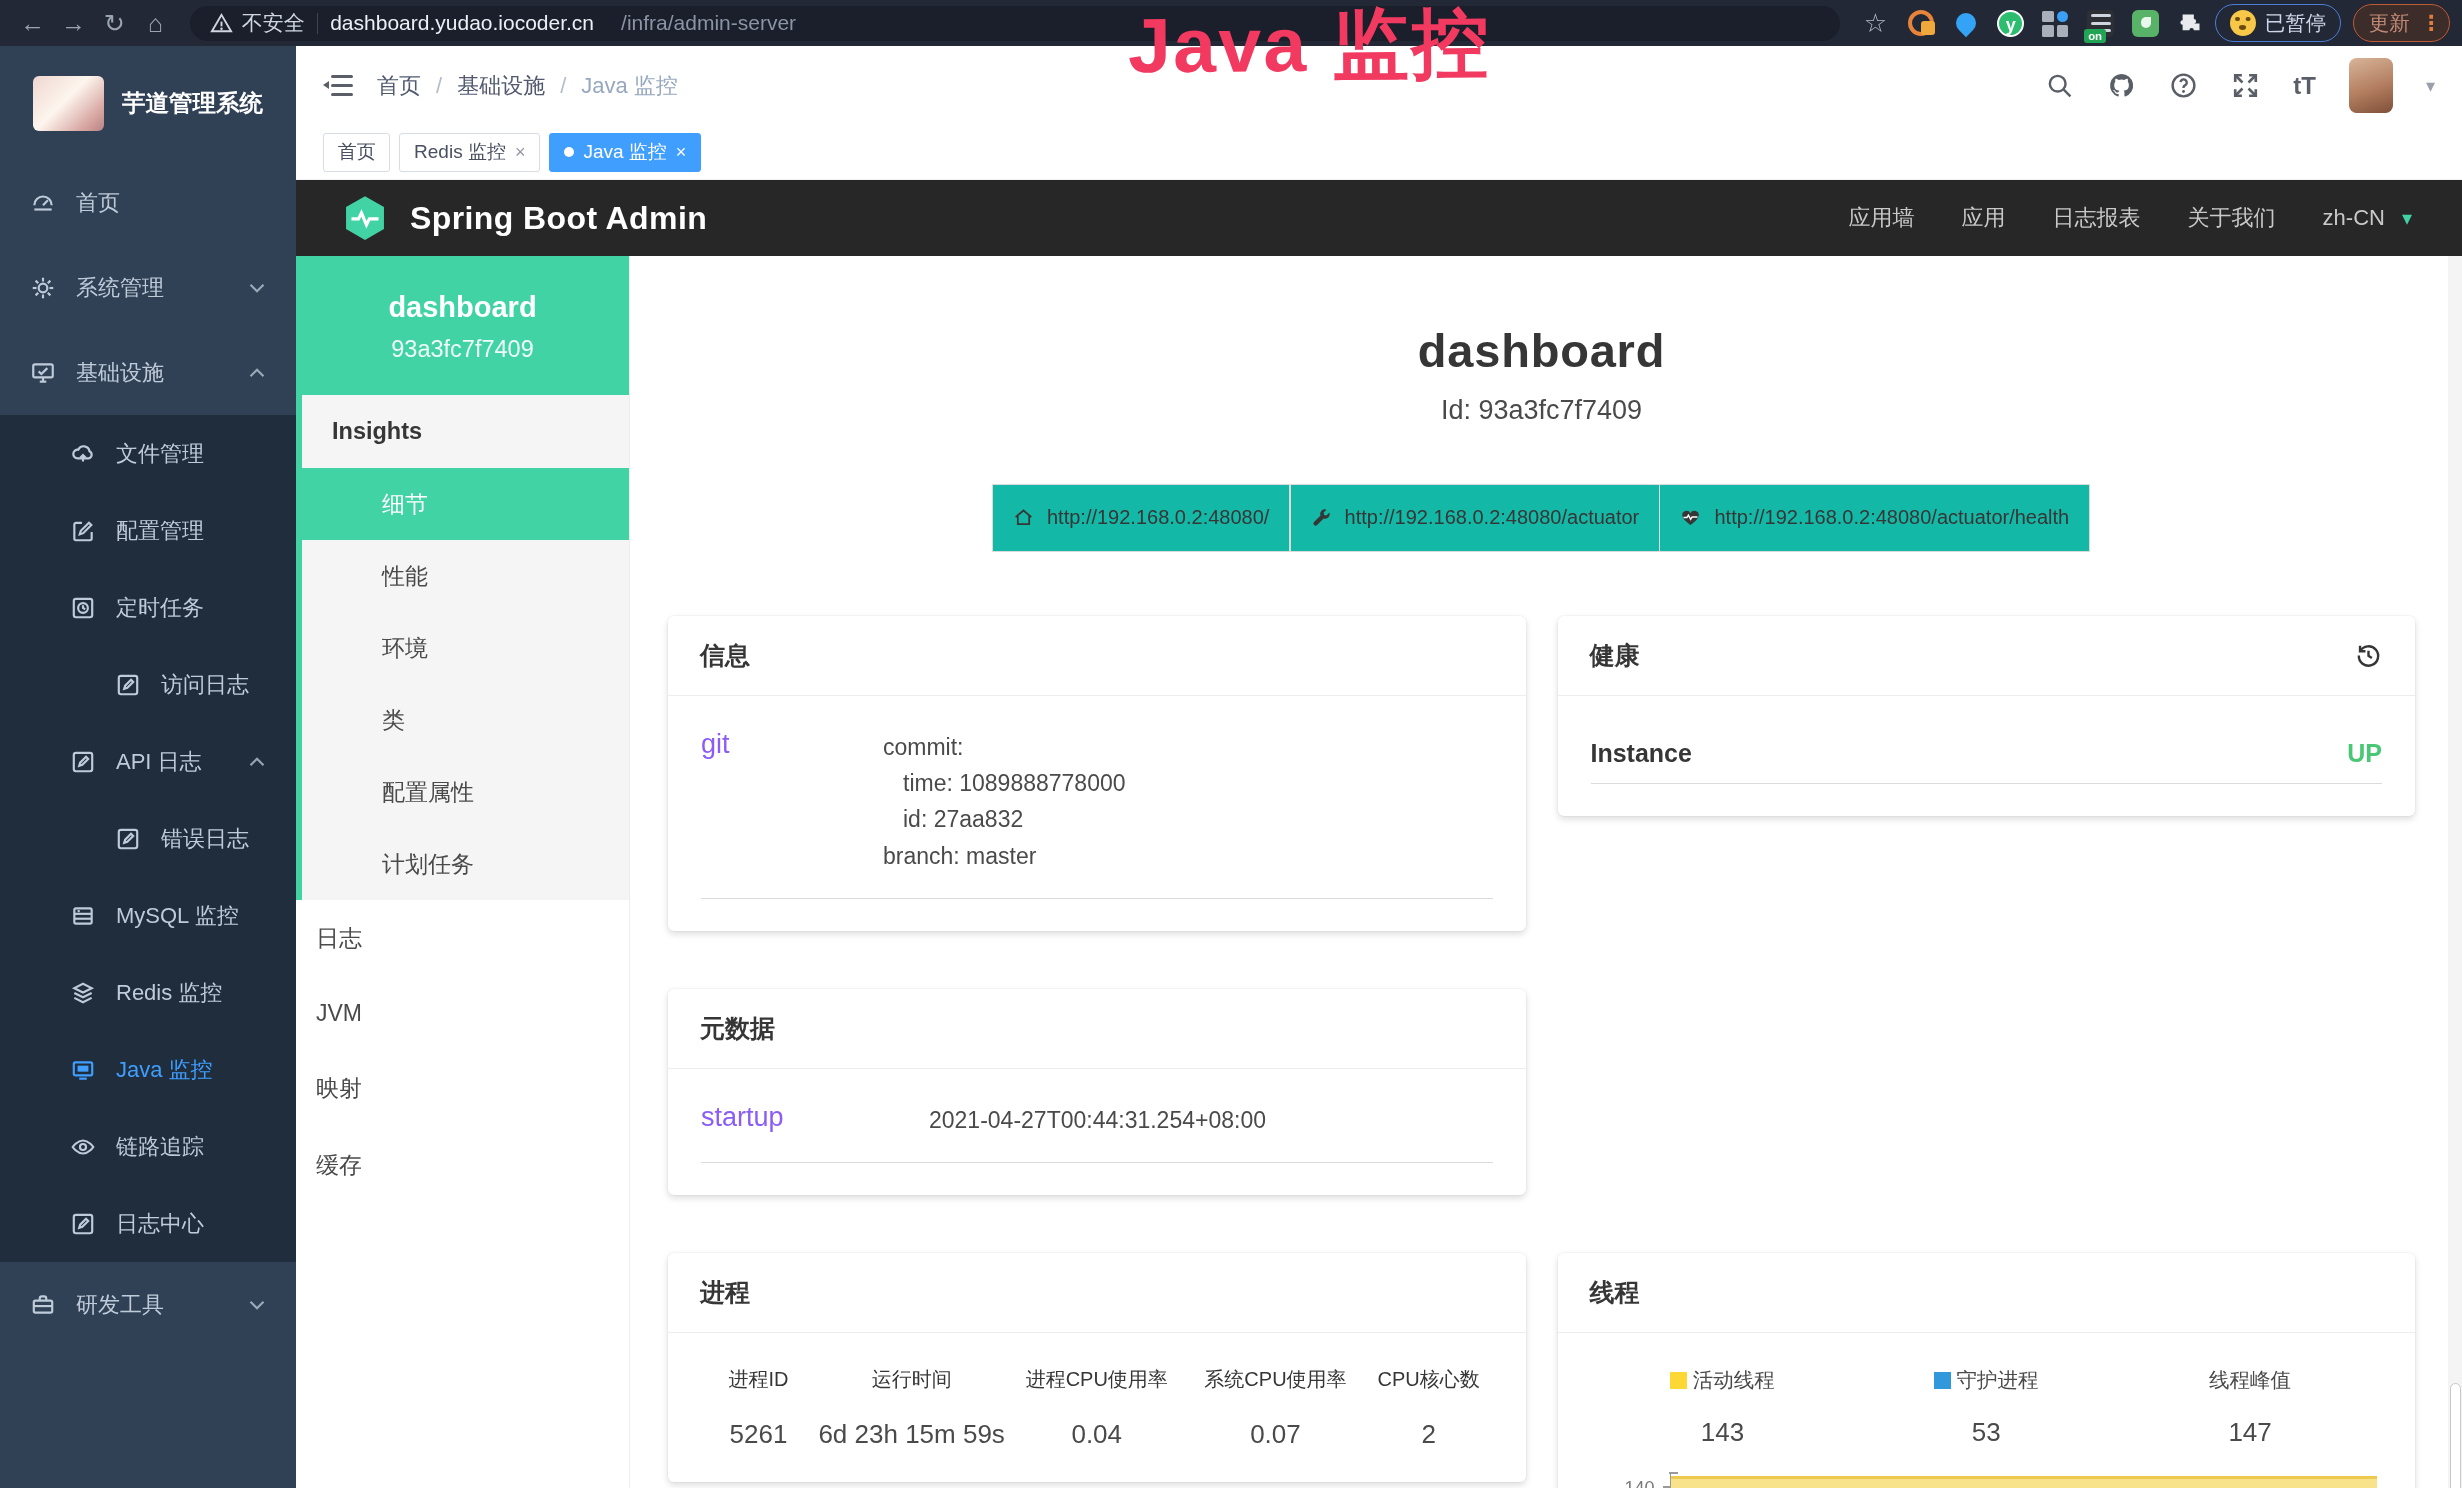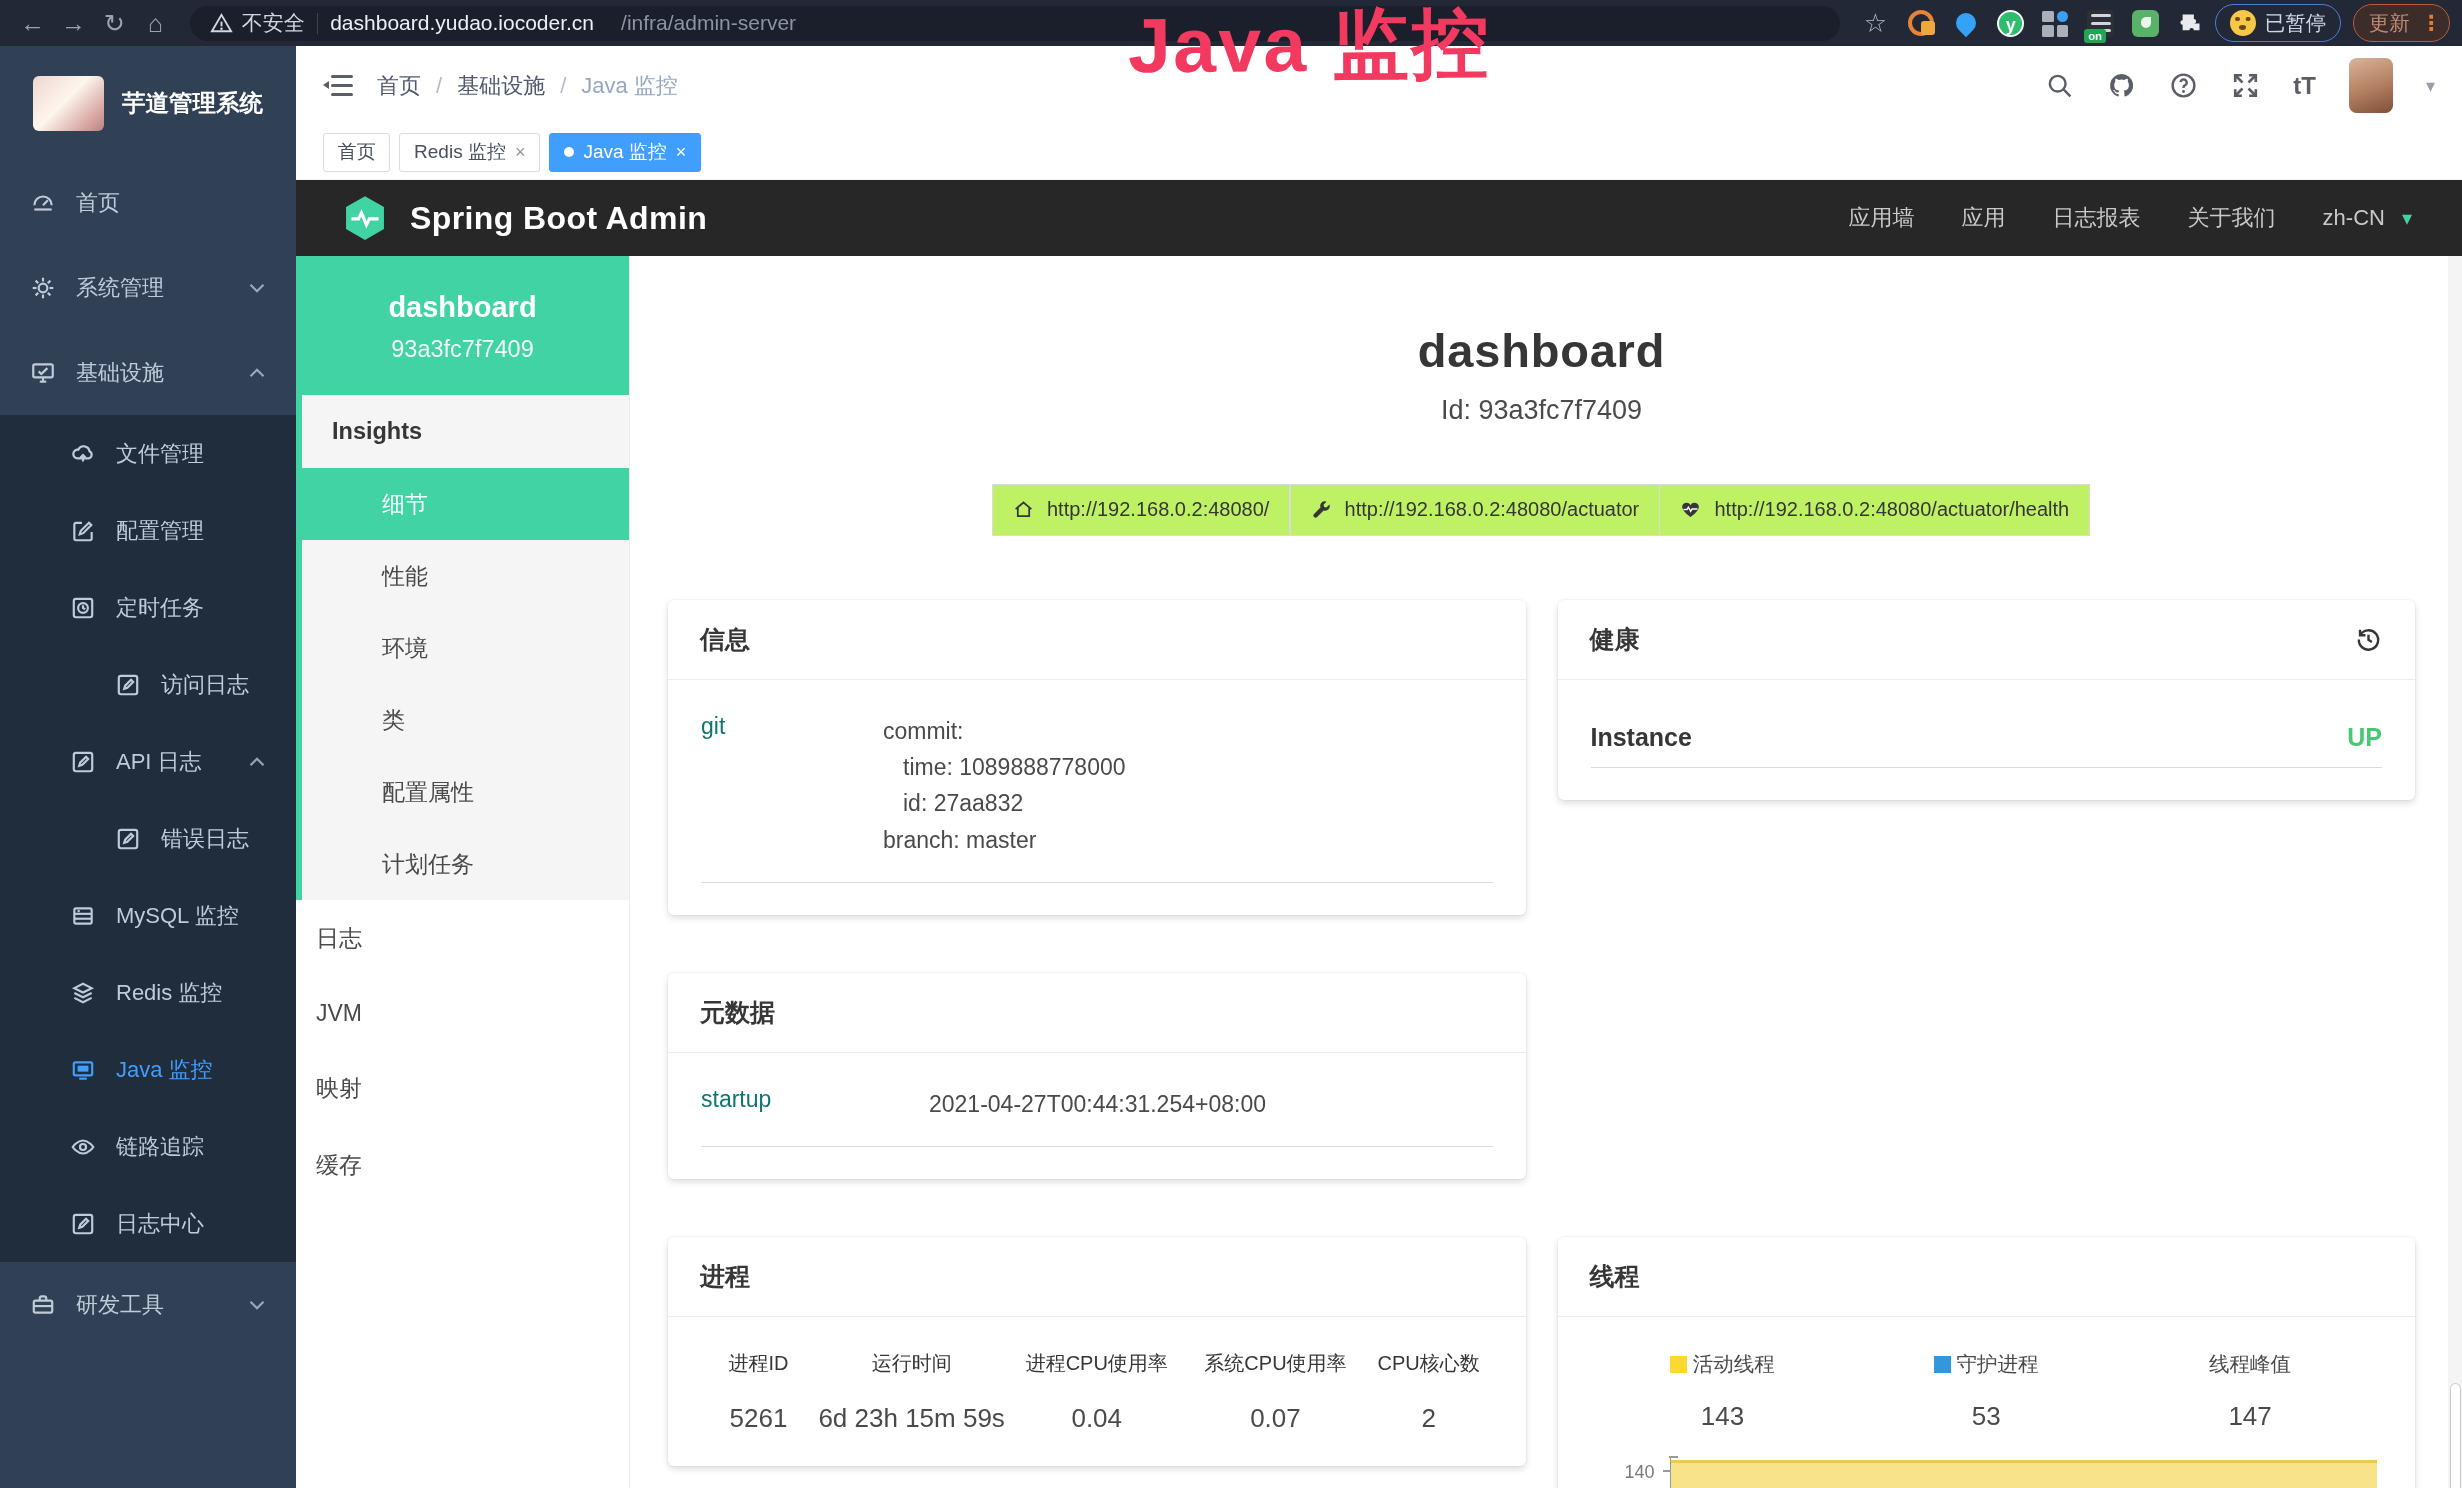--- a/index.html
+++ b/index.html
@@ -97,35 +97,35 @@
   .group { border-left:6px solid #42d3a5; background:#f5f5f5; }
   .group-label { font-size:23.5px; font-weight:700; color:#363636; padding:23px 0 23px 30px; }
   .gitem { font-size:23px; color:#4a4a4a; padding:20.5px 0 20.5px 80px; }
   .gitem.active { background:#42d3a5; color:#fff; }
   .pitem { font-size:23px; color:#4a4a4a; padding:23px 0 23px 20px; }
 
   .sba-main { flex:1; padding:67px 47px 0 38px; min-width:0; }
   .page-title { text-align:center; font-size:47px; font-weight:600; color:#363636; letter-spacing:0.8px; }
   .page-id { text-align:center; font-size:27px; color:#4a4a4a; margin-top:16.7px; }
   .links { display:flex; justify-content:center; margin-top:58px; }
-  .link-box { display:flex; align-items:center; gap:13px; border:0.8px solid #dbdbdb; background:#bef264;
-              padding:0 20px; height:52px; font-size:20px; color:#363636; margin-left:-0.8px; }
+  .link-box { display:flex; align-items:center; gap:13px; border:0.8px solid #dbdbdb; background:#14b8a6;
+              padding:0 20px; height:68px; font-size:20px; color:#363636; margin-left:-0.8px; }
   .link-box svg { width:21px; height:21px; flex-shrink:0; }
 
   .cards { margin-top:64px; display:grid; grid-template-columns:1fr 1fr; column-gap:32px; row-gap:58px; align-items:start; }
   .card { background:#fff; border-radius:6px; overflow:hidden;
           box-shadow:0 3px 7.6px rgba(10,10,10,.14), 0 0 0 0.8px rgba(10,10,10,.03); }
   .c-info{grid-column:1;grid-row:1;} .c-health{grid-column:2;grid-row:1;}
   .c-meta{grid-column:1;grid-row:2;} .c-proc{grid-column:1;grid-row:3;} .c-thread{grid-column:2;grid-row:3;}
   .card-h { display:flex; align-items:center; justify-content:space-between; padding:23px 32px;
             font-size:25px; font-weight:700; color:#363636; border-bottom:1.5px solid #ededed; }
   .card-h svg { width:29px; height:29px; color:#363636; }
   .card-b { padding:33px 33px 32px; }
   .kv { display:flex; border-bottom:0.8px solid #dbdbdb; padding-bottom:24px; }
-  .kv-label { font-size:23px; color:#0f766e; width:182px; flex-shrink:0; }
+  .kv-label { font-size:27px; color:#8b5cf6; width:182px; flex-shrink:0; }
   .kv-label.wide { width:228px; }
   .kv-val { font-size:23px; color:#4a4a4a; line-height:1.58; }
   .indent { padding-left:20px; }
   .hrow { display:flex; justify-content:space-between; align-items:center; border-bottom:0.8px solid #dbdbdb;
           padding-bottom:15px; margin-top:10.6px; }
   .hrow-label { font-size:25px; font-weight:700; color:#363636; }
   .hrow-val { font-size:25px; font-weight:700; }
   .ptable-h { display:grid; grid-template-columns:.9fr 1.5fr 1.4fr 1.4fr 1fr; font-size:20px; color:#363636; text-align:center; }
   .ptable-v { display:grid; grid-template-columns:.9fr 1.5fr 1.4fr 1.4fr 1fr; font-size:26px; color:#4a4a4a;
               text-align:center; margin-top:26px; }

